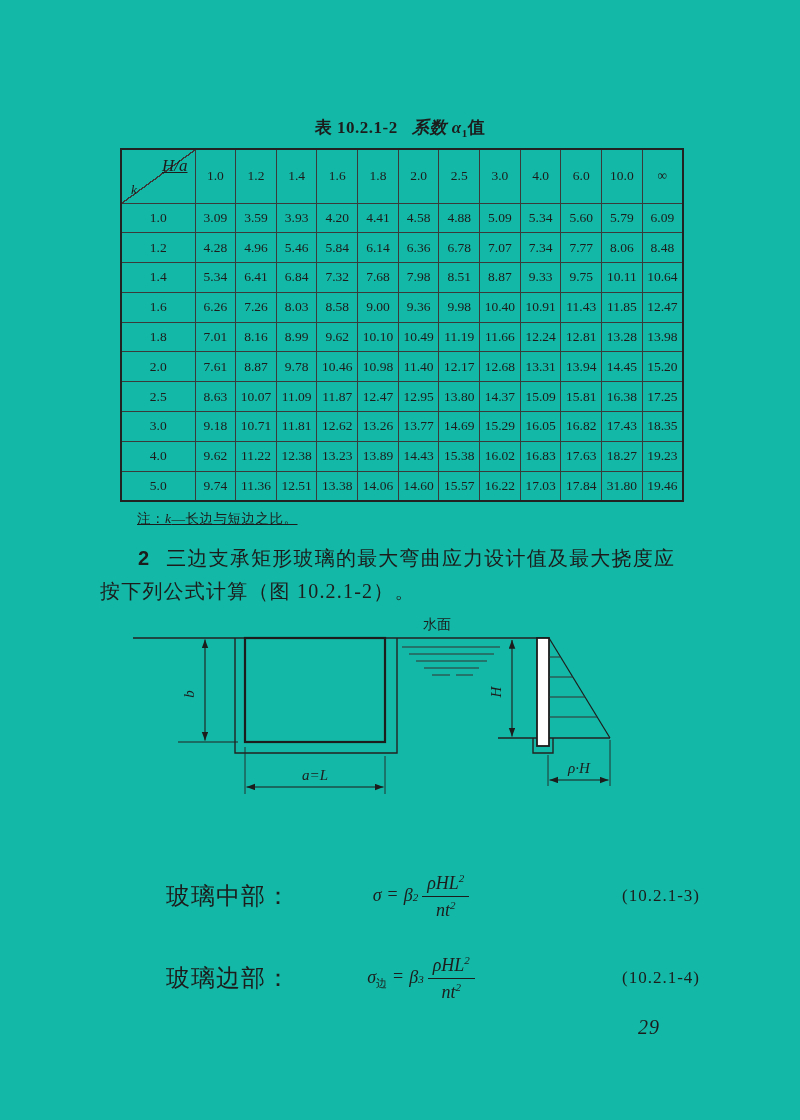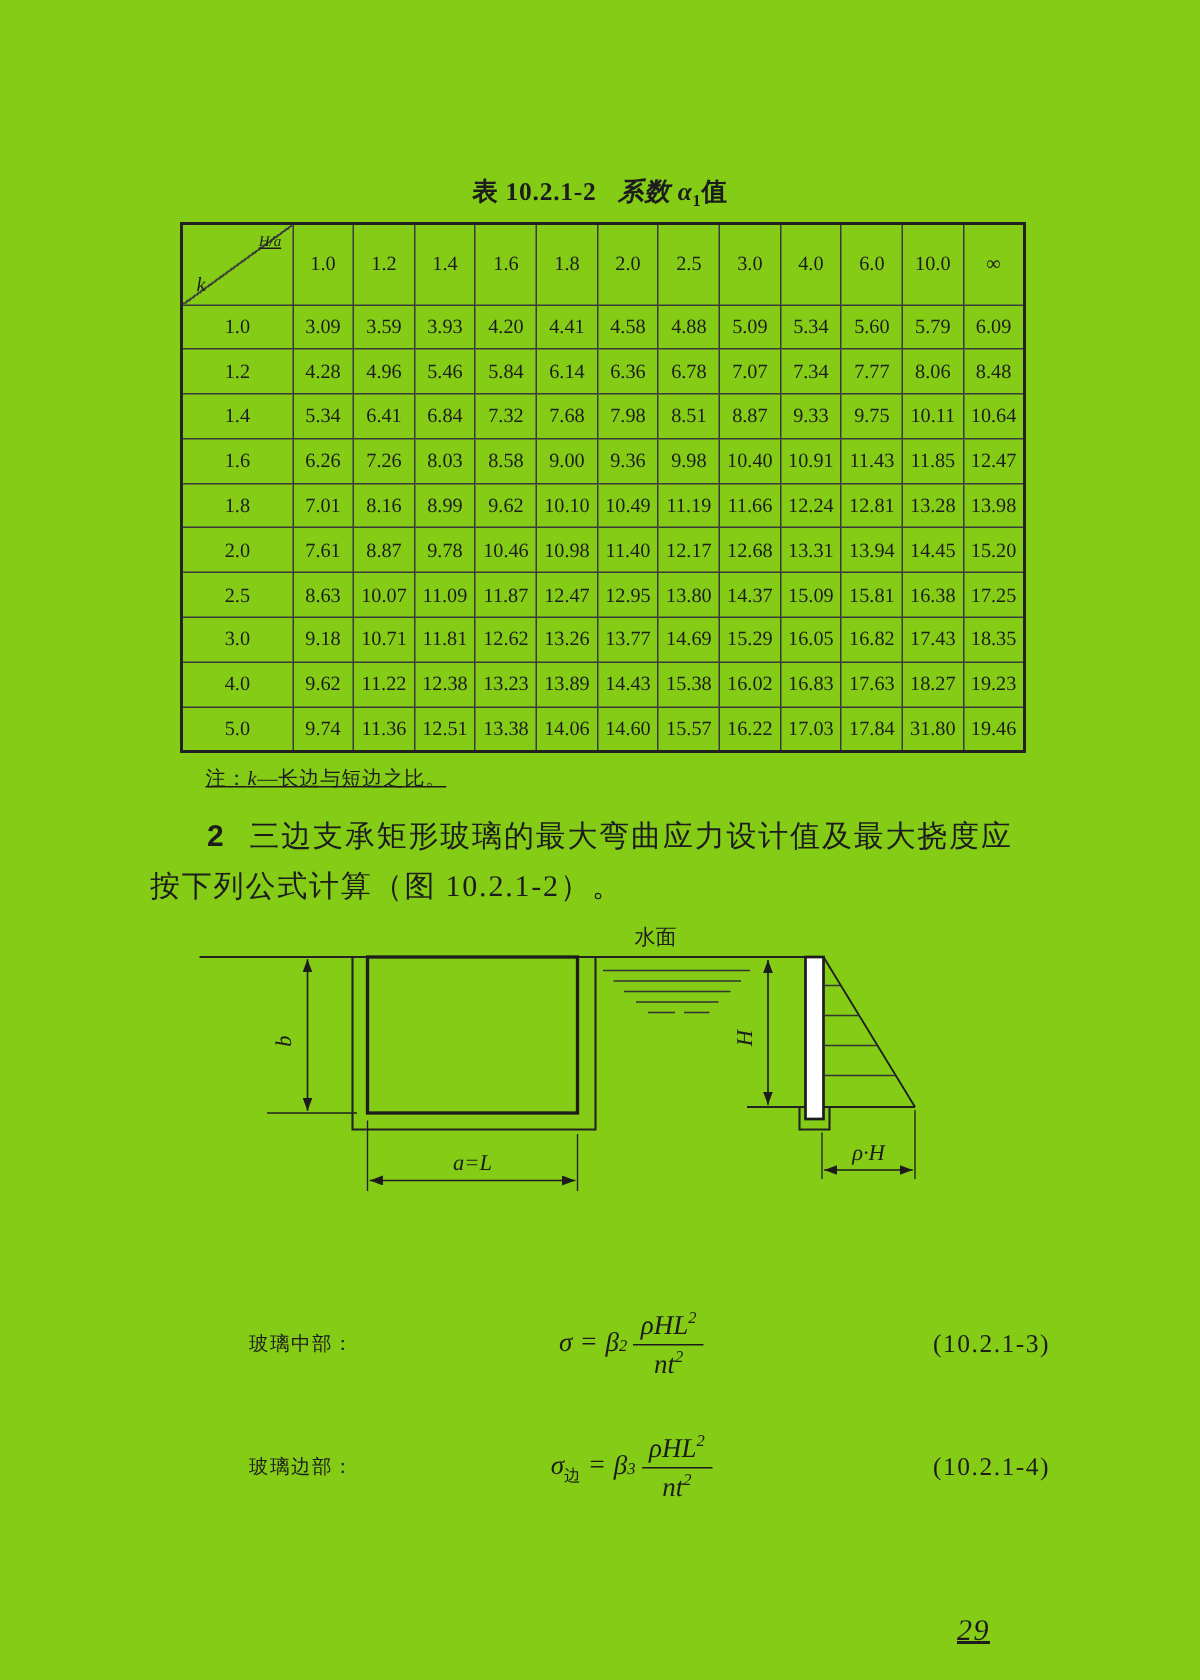--- a/index.html
+++ b/index.html
@@ -1,19 +1,19 @@
 <!DOCTYPE html>
 <html><head>
 <meta charset="utf-8">
 <style>
   * { margin:0; padding:0; box-sizing:border-box; }
   html,body { background:#e8e8e8; }
   .page {
     position:relative; width:800px; height:1120px; margin:0 auto;
-    background:#84cc16; color:#1c1c1c; overflow:hidden;
+    background:#14b8a6; color:#1c1c1c; overflow:hidden;
     font-family:"Liberation Serif", serif;
     padding-left:23px;
   }
   
   .tbl-title {
     position:absolute; top:116px; left:0; width:100%;
     text-align:center; font-size:17px; font-weight:bold;
     letter-spacing:0.5px;
   }
   .tbl-title .alpha { font-style:italic; }
@@ -31,21 +31,21 @@
   .coef-table { border:2px solid #222; }
   .coef-table .hdr-row th { height:54px; }
   .coef-table col.kcol { width:74px; }
   .corner {
     position:relative;
     background:
       linear-gradient(to bottom right,
         transparent calc(50% - 0.7px), #3a3a3a calc(50% - 0.7px),
         #3a3a3a calc(50% + 0.7px), transparent calc(50% + 0.7px));
   }
-  .corner .c-top { position:absolute; top:6px; right:7px; font-style:italic; font-size:10px;text-decoration:underline; }
+  .corner .c-top { position:absolute; top:6px; right:7px; font-style:italic; font-size:17px;text-decoration:underline; }
   .corner .c-bot { position:absolute; bottom:5px; left:9px; font-style:italic; font-size:13.5px; }
   
   .tbl-note { position:absolute; top:510px; left:137px; font-size:13.5px; letter-spacing:0.5px;text-decoration:underline; }
   .tbl-note .it { font-style:italic; }
   
   .para { position:absolute; top:542px; left:100px; width:604px;
           font-size:20px; line-height:33px; letter-spacing:1.2px; }
   .para .p-line1 { padding-left:38px; }
   .para .p-num { font-weight:bold; font-family:"Liberation Sans",sans-serif; padding-right:16px; }
   
@@ -54,33 +54,33 @@
   .fig-svg .cjk { font-size:14px; }
   .fig-svg .math { font-style:italic; font-size:15px; }
   .fig-caption { position:absolute; top:827px; left:0; width:780px;
                  text-align:center; font-size:15.5px; letter-spacing:1px; }
   
   .eq-row { position:absolute; left:100px; width:600px; height:84px;
             display:grid; grid-template-columns:66px 140px 230px 1fr;
             align-items:center; }
   .eq-row.r1 { top:854px; }
   .eq-row.r2 { top:936px; }
-  .eq-label { font-size:13px; letter-spacing:1px; grid-column:2; }
+  .eq-label { font-size:24px; letter-spacing:1px; grid-column:2; }
   .eq-math { grid-column:3; text-align:center; font-size:18px; font-style:italic; white-space:nowrap; }
   .eq-math sub { font-size:11px; font-style:normal; }
   .eq-math .bsub { font-size:11px; }
   .eq-math .eqs { padding:0 6px; font-style:normal; }
   .frac { display:inline-block; vertical-align:middle; text-align:center; margin-left:4px; }
   .frac .num { display:block; border-bottom:1.3px solid #1c1c1c; padding:0 5px 2px; }
   .frac .den { display:block; padding-top:2px; }
   .frac sup { font-size:11px; }
   .eq-num { grid-column:4; text-align:right; padding-left:42px; font-size:17px; letter-spacing:1px; }
   
-  .page-num { position:absolute; top:1076px; left:638px;
-              font-size:20px; font-style:italic; letter-spacing:1px;text-decoration:underline; }
+  .page-num { position:absolute; top:1016px; left:638px;
+              font-size:20px; font-style:italic; letter-spacing:1px; }
 </style>
 </head>
 <body>
 
 <div class="page">
 
   <div class="tbl-title"><span>表 10.2.1-2</span>&nbsp;&nbsp;&nbsp;<span class="alpha">系数 α</span><sub>1</sub><span>值</span></div>
 
   <table class="coef-table">
     <colgroup>

